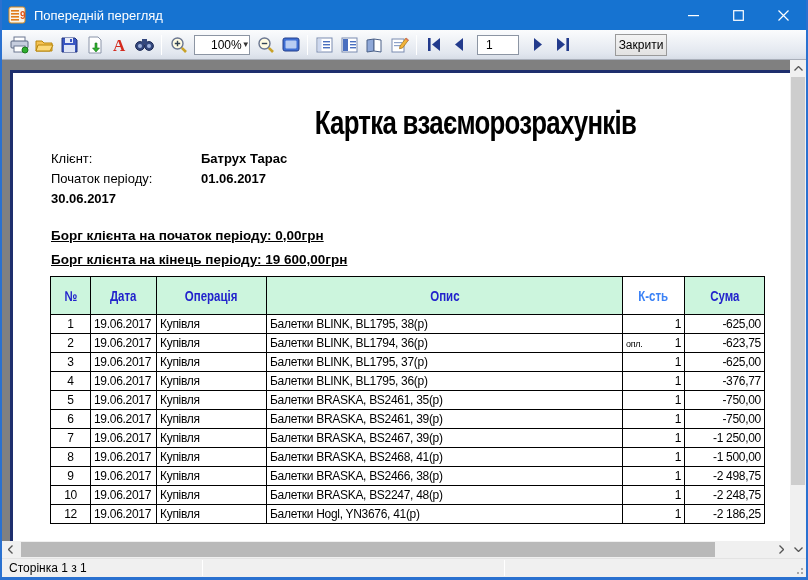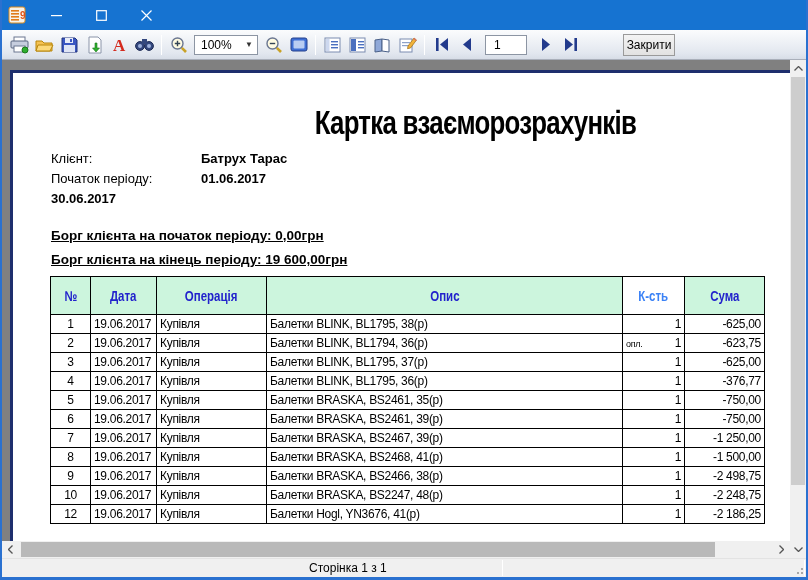--- a/index.html
+++ b/index.html
@@ -16,22 +16,22 @@
   .win-btn { width:45px; height:30px; display:flex; align-items:center; justify-content:center; color:#fff; }
   .win-btn svg { display:block; }
   
   .toolbar {
     height:30px; flex:0 0 auto; display:flex; align-items:center; padding-left:5px;
     background:linear-gradient(#fbfcfd,#e2e7ef 80%,#d7dde7); border-bottom:1px solid #a9afba;
   }
   .tbtn { width:25px; height:24px; display:flex; align-items:center; justify-content:center; }
   .tsep { width:1px; height:20px; background:#9aa1ac; margin:0 4px; border-right:1px solid #fff; }
   .zoom-combo {
-    width:64px; height:20px; background:#fff; border:1px solid #8c95a3; display:flex; align-items:center;
-    font-size:12px; padding-left:6px; margin:0 3px;
+    width:56px; height:20px; background:#fff; border:1px solid #8c95a3; display:flex; align-items:center;
+    font-size:12px; padding-left:16px; margin:0 3px;
   }
   .zoom-combo .arrow { margin-left:auto; padding-right:4px; color:#333; font-size:8px; }
   .page-box { width:42px; height:20px; border:1px solid #8c95a3; font-size:12px; padding-left:8px; margin:0 6px; font-family:"Liberation Sans",sans-serif; }
   .close-btn {
     margin-left:40px; width:52px; height:22px; background:linear-gradient(#f4f4f4,#e2e2e2);
     border:1px solid #9a9a9a; font-size:12px; font-family:"Liberation Sans",sans-serif;
   }
   
   .preview { flex:0 0 auto; display:grid; grid-template-columns:1fr 16px; grid-template-rows:481px 17px; }
   .viewport { grid-row:1; grid-column:1; background:#808080; position:relative; overflow:hidden; }
@@ -66,40 +66,41 @@
   table.report th span { display:inline-block; transform:scaleX(.82); font-weight:700; }
   table.report th.qty-head { background:#fff; color:#3b82f6; }
   table.report td { height:19px; font-size:12px; letter-spacing:-0.3px; padding:0 3px; }
   td.c-num { text-align:center; }
   td.c-sum { text-align:right; }
   td.c-qty { padding:0 2px; }
   .qty-wrap { display:flex; align-items:flex-end; }
   .qty-note { font-size:9px; color:#000; line-height:10px; margin-bottom:1px;text-align:center; }
   .qty-val { margin-left:auto; }
   
-  .statusbar { height:19px; flex:0 0 auto; background:#f0f0f0; border-top:1px solid #e3e3e3; display:flex; align-items:center; font-size:12px; position:relative;justify-content:flex-end; }
+  .statusbar { height:19px; flex:0 0 auto; background:#f0f0f0; border-top:1px solid #e3e3e3; display:flex; align-items:center; font-size:12px; position:relative; }
   .statusbar .pane1 { padding-left:7px; width:200px; }
   .statusbar .div { width:1px; height:16px; background:#cdcdcd; margin-right:1px; border-right:1px solid #fff; }
   .statusbar .pane2 { width:300px; height:100%; }
   .grip { position:absolute; right:2px; bottom:2px; }
 </style>
 </head>
 <body>
 
 <div class="window">
 
   <div class="titlebar">
     <svg class="app-icon" viewBox="0 0 18 18">
       <rect x="1" y="1" width="16" height="16" rx="2" fill="#f7f3ea" stroke="#d88a1d"></rect>
       <rect x="3" y="4" width="8" height="1.6" fill="#e07b1a"></rect>
       <rect x="3" y="7" width="8" height="1.6" fill="#e07b1a"></rect>
       <rect x="3" y="10" width="8" height="1.6" fill="#e07b1a"></rect>
       <rect x="3" y="13" width="8" height="1.6" fill="#e07b1a"></rect>
       <text x="12" y="13" font-size="10" font-weight="bold" fill="#e0541a" font-family="Liberation Sans,sans-serif">9</text>
     </svg>
+    <div class="title">Попередній перегляд</div>
     <div class="win-btn">
       <svg width="11" height="11" viewBox="0 0 11 11">
           <rect x="0" y="5" width="11" height="1.2" fill="#fff"></rect>
         </svg>
     </div>
     <div class="win-btn">
       <svg width="11" height="11" viewBox="0 0 11 11">
           <rect x="0.7" y="0.7" width="9.6" height="9.6" fill="none" stroke="#fff" stroke-width="1.2"></rect>
         </svg>
     </div>

